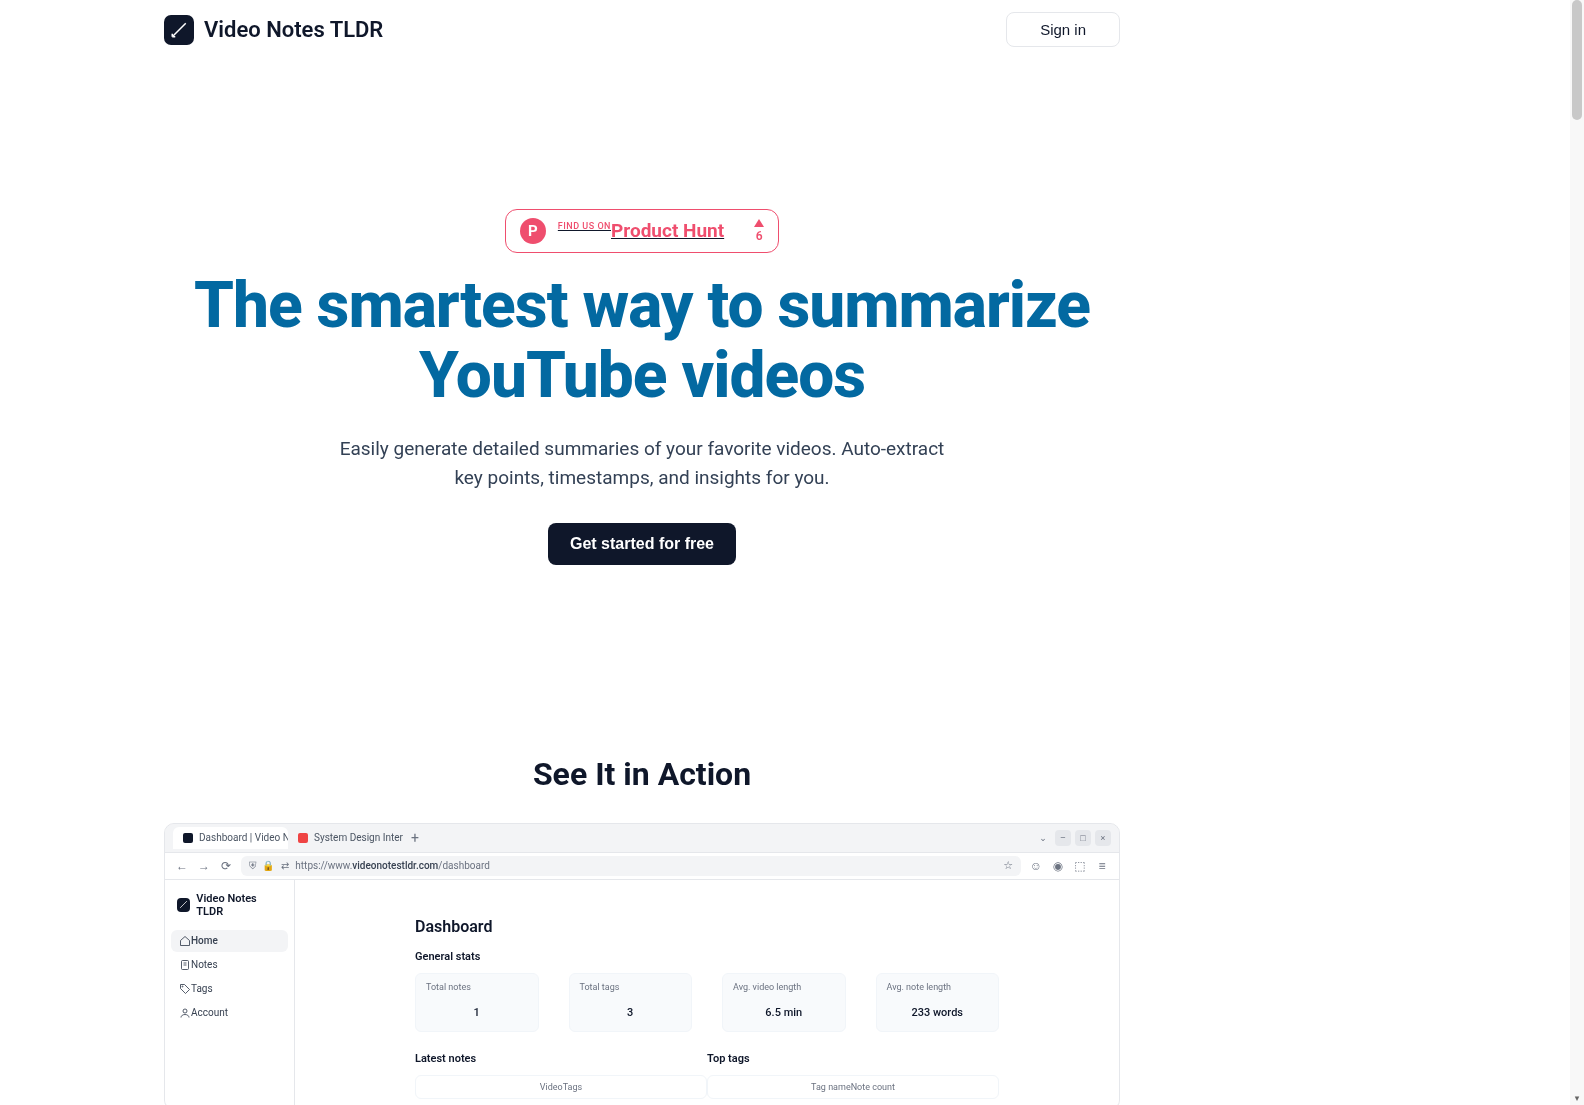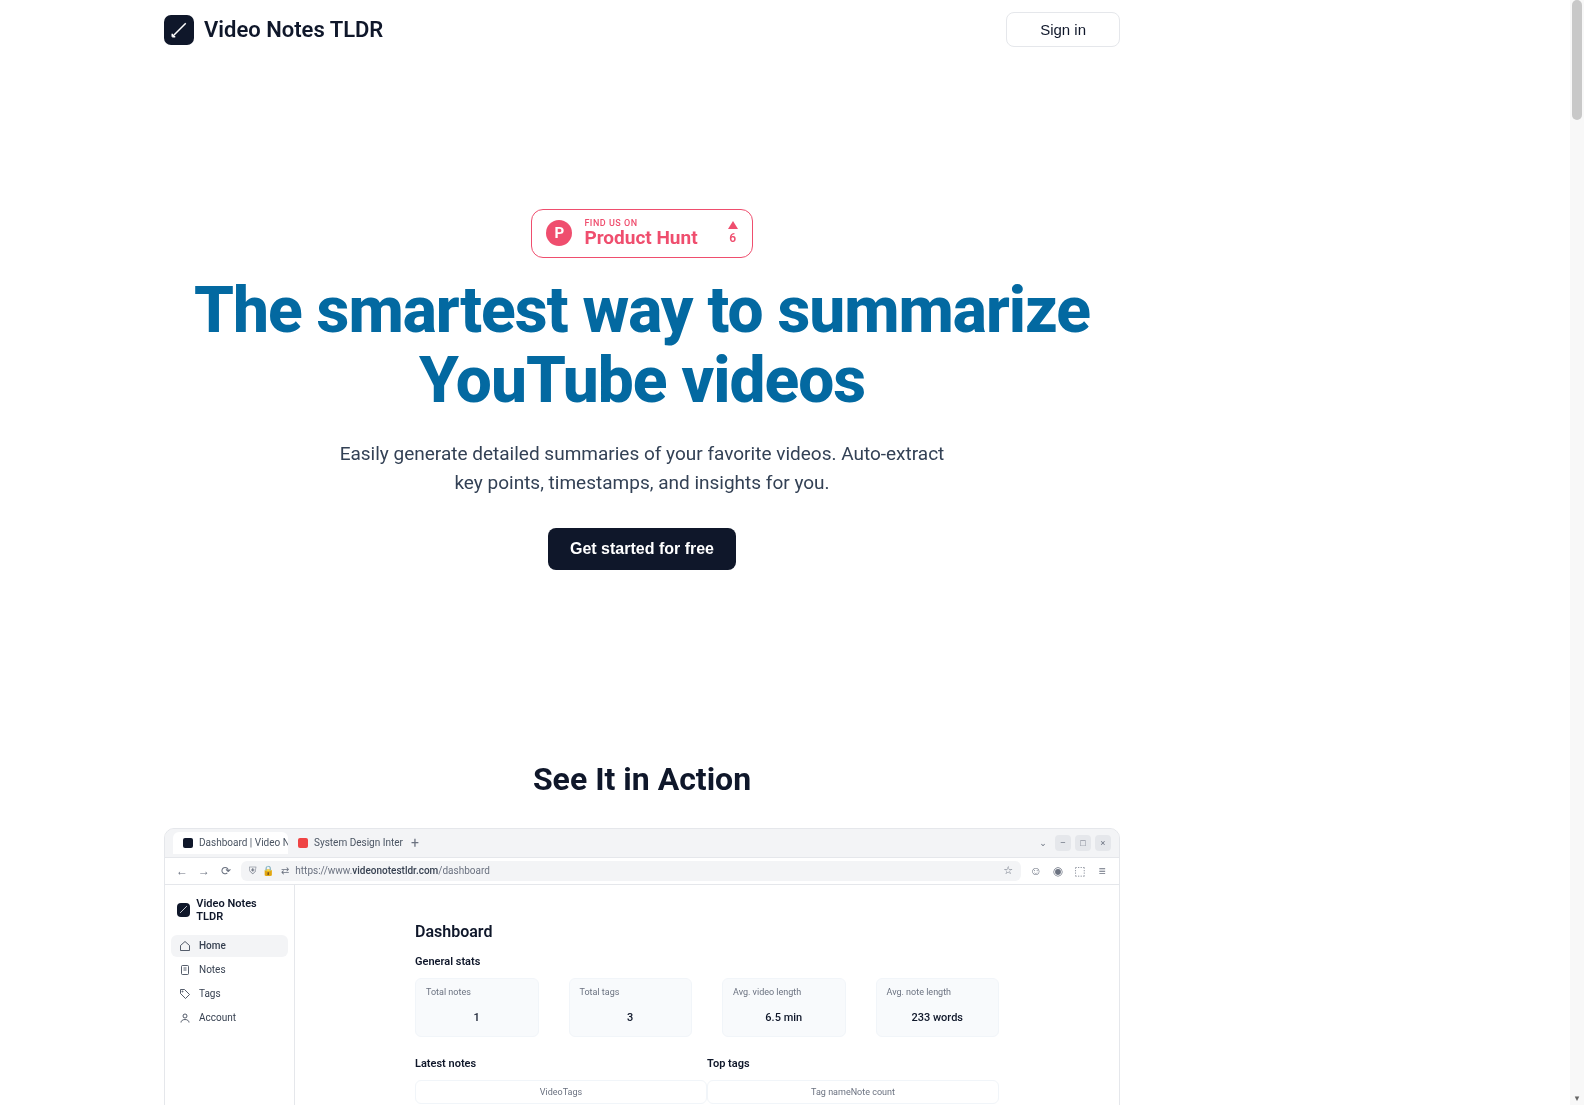--- a/index.html
+++ b/index.html
@@ -83,21 +83,22 @@
       border-radius: 50%;
       display: flex;
       align-items: center;
       justify-content: center;
       color: #fff;
       font-weight: 700;
       font-size: 15px;
     }
     .ph-text-wrap {
       display: flex;
-      flex-direction: column;
+      flex-direction: row;
+      text-decoration: underline;
     }
     .ph-small {
       font-size: 9px;
       color: #ef4e6e;
       letter-spacing: 0.5px;
       font-weight: 500;
     }
     .ph-big {
       font-size: 19px;
       color: #ef4e6e;
@@ -268,21 +269,20 @@
       border-radius: 4px;
       display: flex;
       align-items: center;
       justify-content: center;
     }
     .sidebar-brand-icon svg { width: 9px; height: 9px; stroke: #fff; stroke-width: 2; fill: none; }
     .sidebar-brand-text { font-size: 11px; font-weight: 600; }
     .nav-item {
       display: flex;
       align-items: flex-start;
-      gap: 8px;
       padding: 5px 8px;
       border-radius: 6px;
       font-size: 10px;
       color: #374151;
       margin-bottom: 2px;
     }
     .nav-item.active { background: #f3f4f6; font-weight: 500; }
     .nav-icon { width: 12px; height: 12px; display: flex; align-items: center; justify-content: center; }
     .nav-icon svg { width: 12px; height: 12px; stroke: #374151; stroke-width: 1.7; fill: none; }
     .content {

